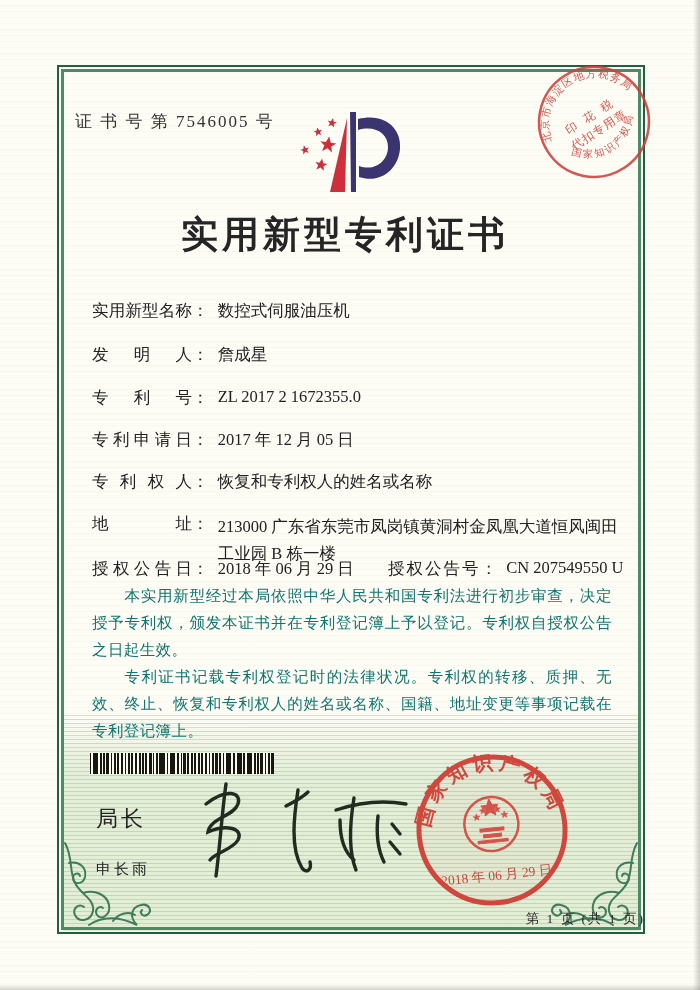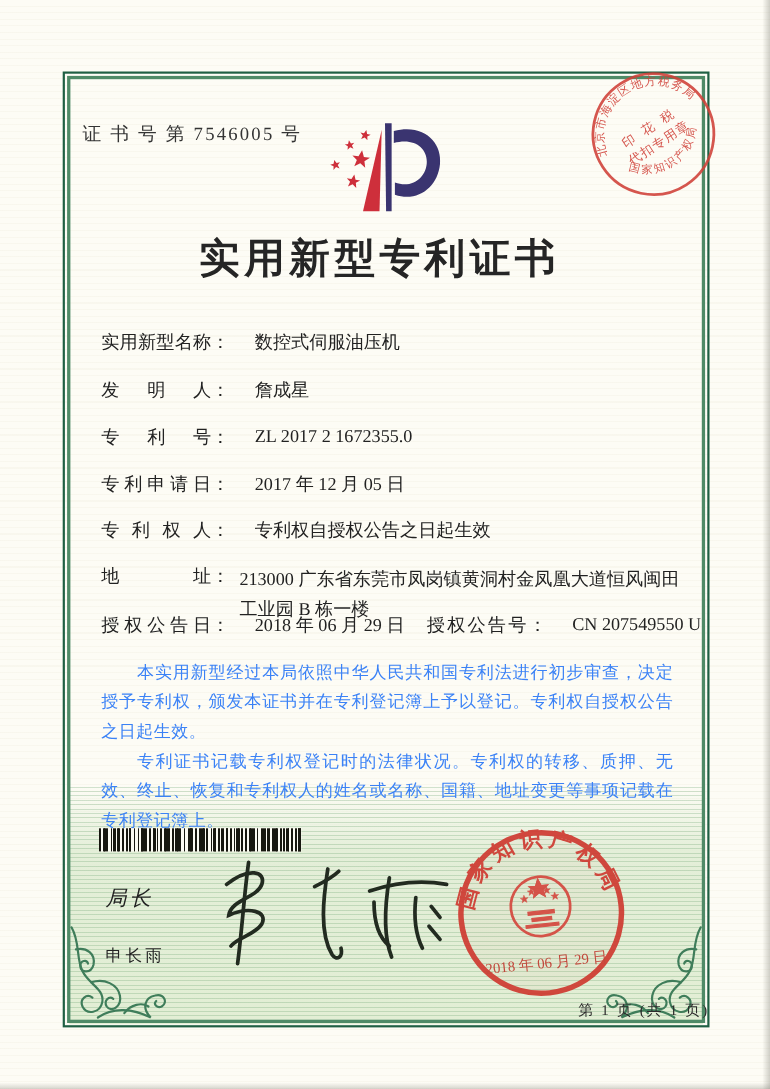--- a/index.html
+++ b/index.html
@@ -30,39 +30,39 @@
   .logo { position:absolute; left:292px; top:110px; width:112px; height:88px; }
 
   .title { position:absolute; left:57px; top:210px; width:576px; text-align:center;
     font-size:37px; font-weight:600; color:#252525; letter-spacing:4px; }
 
   .fields { position:absolute; left:92px; top:296px; width:525px; font-size:16.5px; color:#222; }
   .frow { position:absolute; left:0; white-space:nowrap; }
   .flabel { display:inline-block; width:100px; text-align:justify; text-align-last:justify;
     vertical-align:top; }
   .fcolon { display:inline-block; vertical-align:top; }
-  .fvalue { display:inline-block; margin-left:19px; vertical-align:top; }
+  .fvalue { display:inline-block; margin-left:5px; vertical-align:top; }
   .addr-lines { display:inline-block; margin-left:5px; vertical-align:top; line-height:27px;
     white-space:normal; width:405px; }
   .grant-right { position:absolute; left:296px; top:0; white-space:nowrap; }
   .flabel2 { letter-spacing:2px;text-align:right; }
 
   .body-text { position:absolute; left:92px; top:582px; width:520px; font-size:15.5px;
-    line-height:27px; color:#3b82f6; text-align:justify;margin-top:16px; }
+    line-height:27px; color:#0f766e; text-align:justify; }
   .body-text p { text-indent:2.1em; letter-spacing:0.4px; }
 
   .barcode { position:absolute; left:90px; top:753px; width:184px; height:21px;
     background-color:#fbfaf2;
     background-image:
       repeating-linear-gradient(90deg,#17170f 0 1.5px,transparent 1.5px 3.5px),
       repeating-linear-gradient(90deg,transparent 0 5px,#17170f 5px 7.5px,transparent 7.5px 11px),
       repeating-linear-gradient(90deg,transparent 0 13px,#17170f 13px 14px); }
 
-  .sig-title { position:absolute; left:96px; top:804px; font-size:19px; color:#222;
-    letter-spacing:3px;font-style:italic; }
+  .sig-title { position:absolute; left:96px; top:804px; font-size:22px; color:#222;
+    letter-spacing:3px; }
   .sig-name  { position:absolute; left:96px; top:860px; font-size:15px; color:#222;
     letter-spacing:3px; }
   .sig-hand { position:absolute; left:168px; top:776px; width:250px; height:106px; }
 
   .seal { position:absolute; left:412px; top:750px; width:160px; height:160px;
     transform:rotate(-6deg); opacity:0.92; }
   .tax-stamp { position:absolute; left:533px; top:60px; width:122px; height:124px;
     transform:rotate(-33deg); opacity:0.88; }
 
   .flourish { position:absolute; width:96px; height:96px; }
@@ -137,21 +137,21 @@
     <div class="frow" style="top:91px">
       <span class="flabel">专利号</span><span class="fcolon">：</span>
       <span class="fvalue">ZL 2017 2 1672355.0</span>
     </div>
     <div class="frow" style="top:133px">
       <span class="flabel">专利申请日</span><span class="fcolon">：</span>
       <span class="fvalue">2017 年 12 月 05 日</span>
     </div>
     <div class="frow" style="top:175px">
       <span class="flabel">专利权人</span><span class="fcolon">：</span>
-      <span class="fvalue">专利权自授权公告之日起生效</span>
+      <span class="fvalue">恢复和专利权人的姓名或名称</span>
     </div>
     <div class="frow" style="top:217px">
       <span class="flabel">地址</span><span class="fcolon">：</span>
       <span class="addr-lines"><span>213000 广东省东莞市凤岗镇黄洞村金凤凰大道恒风闽田</span><br>
       <span>工业园 B 栋一楼</span></span>
     </div>
     <div class="frow" style="top:262px; width:525px">
       <span class="flabel">授权公告日</span><span class="fcolon">：</span>
       <span class="fvalue">2018 年 06 月 29 日</span>
       <span class="grant-right">

